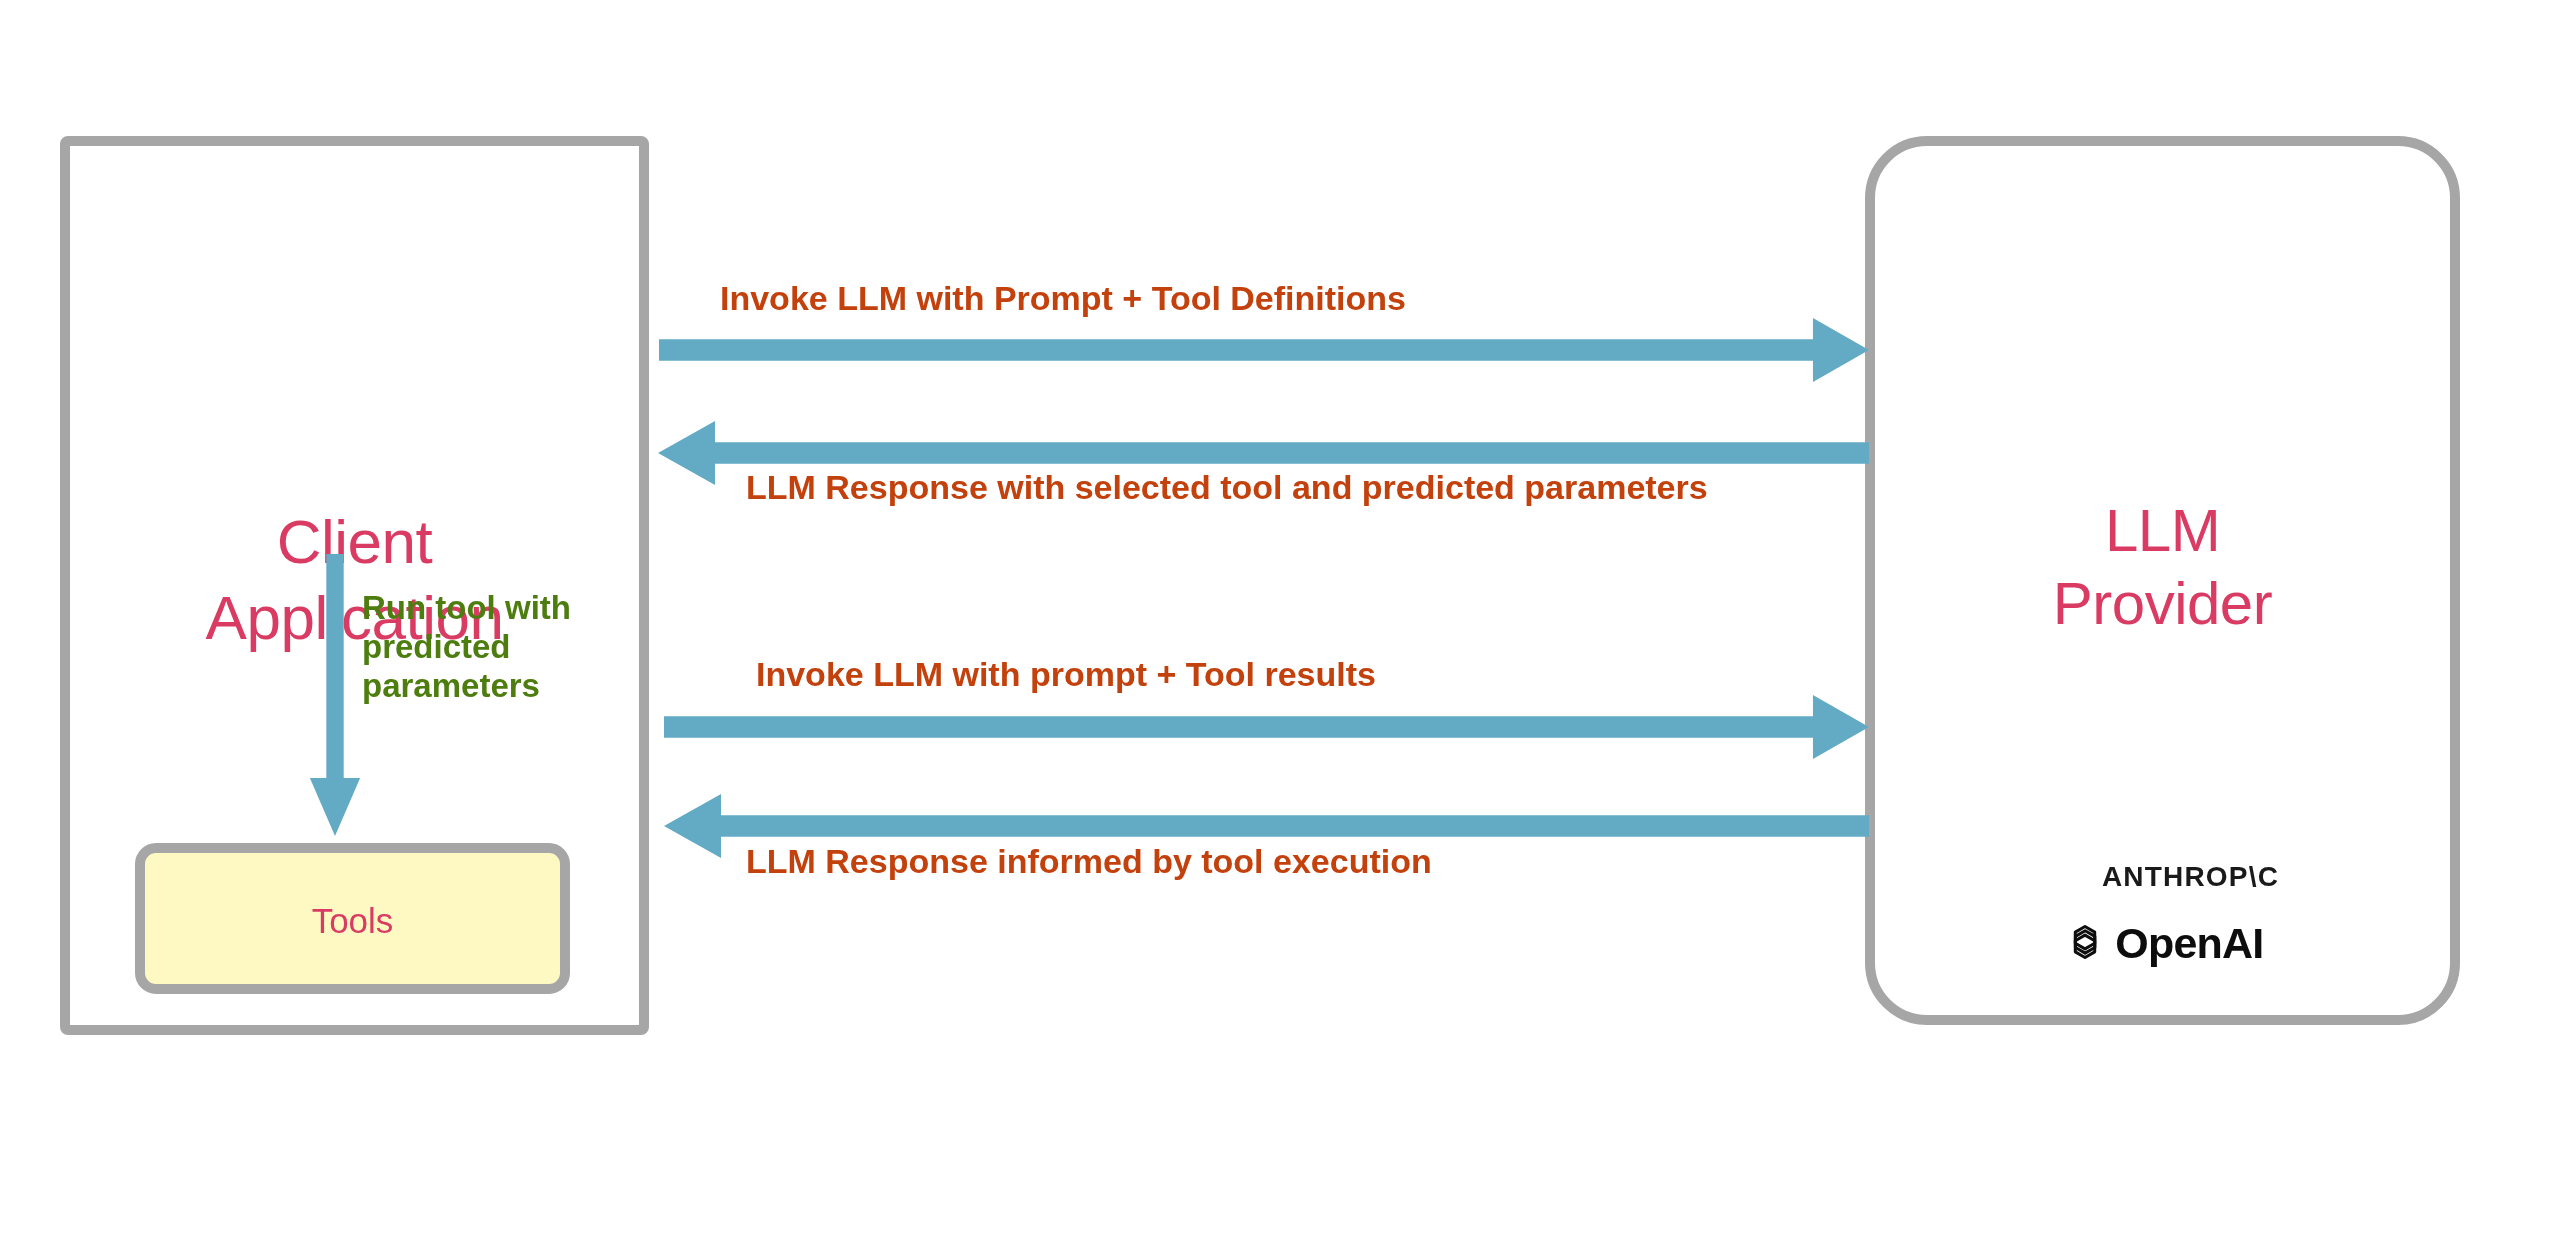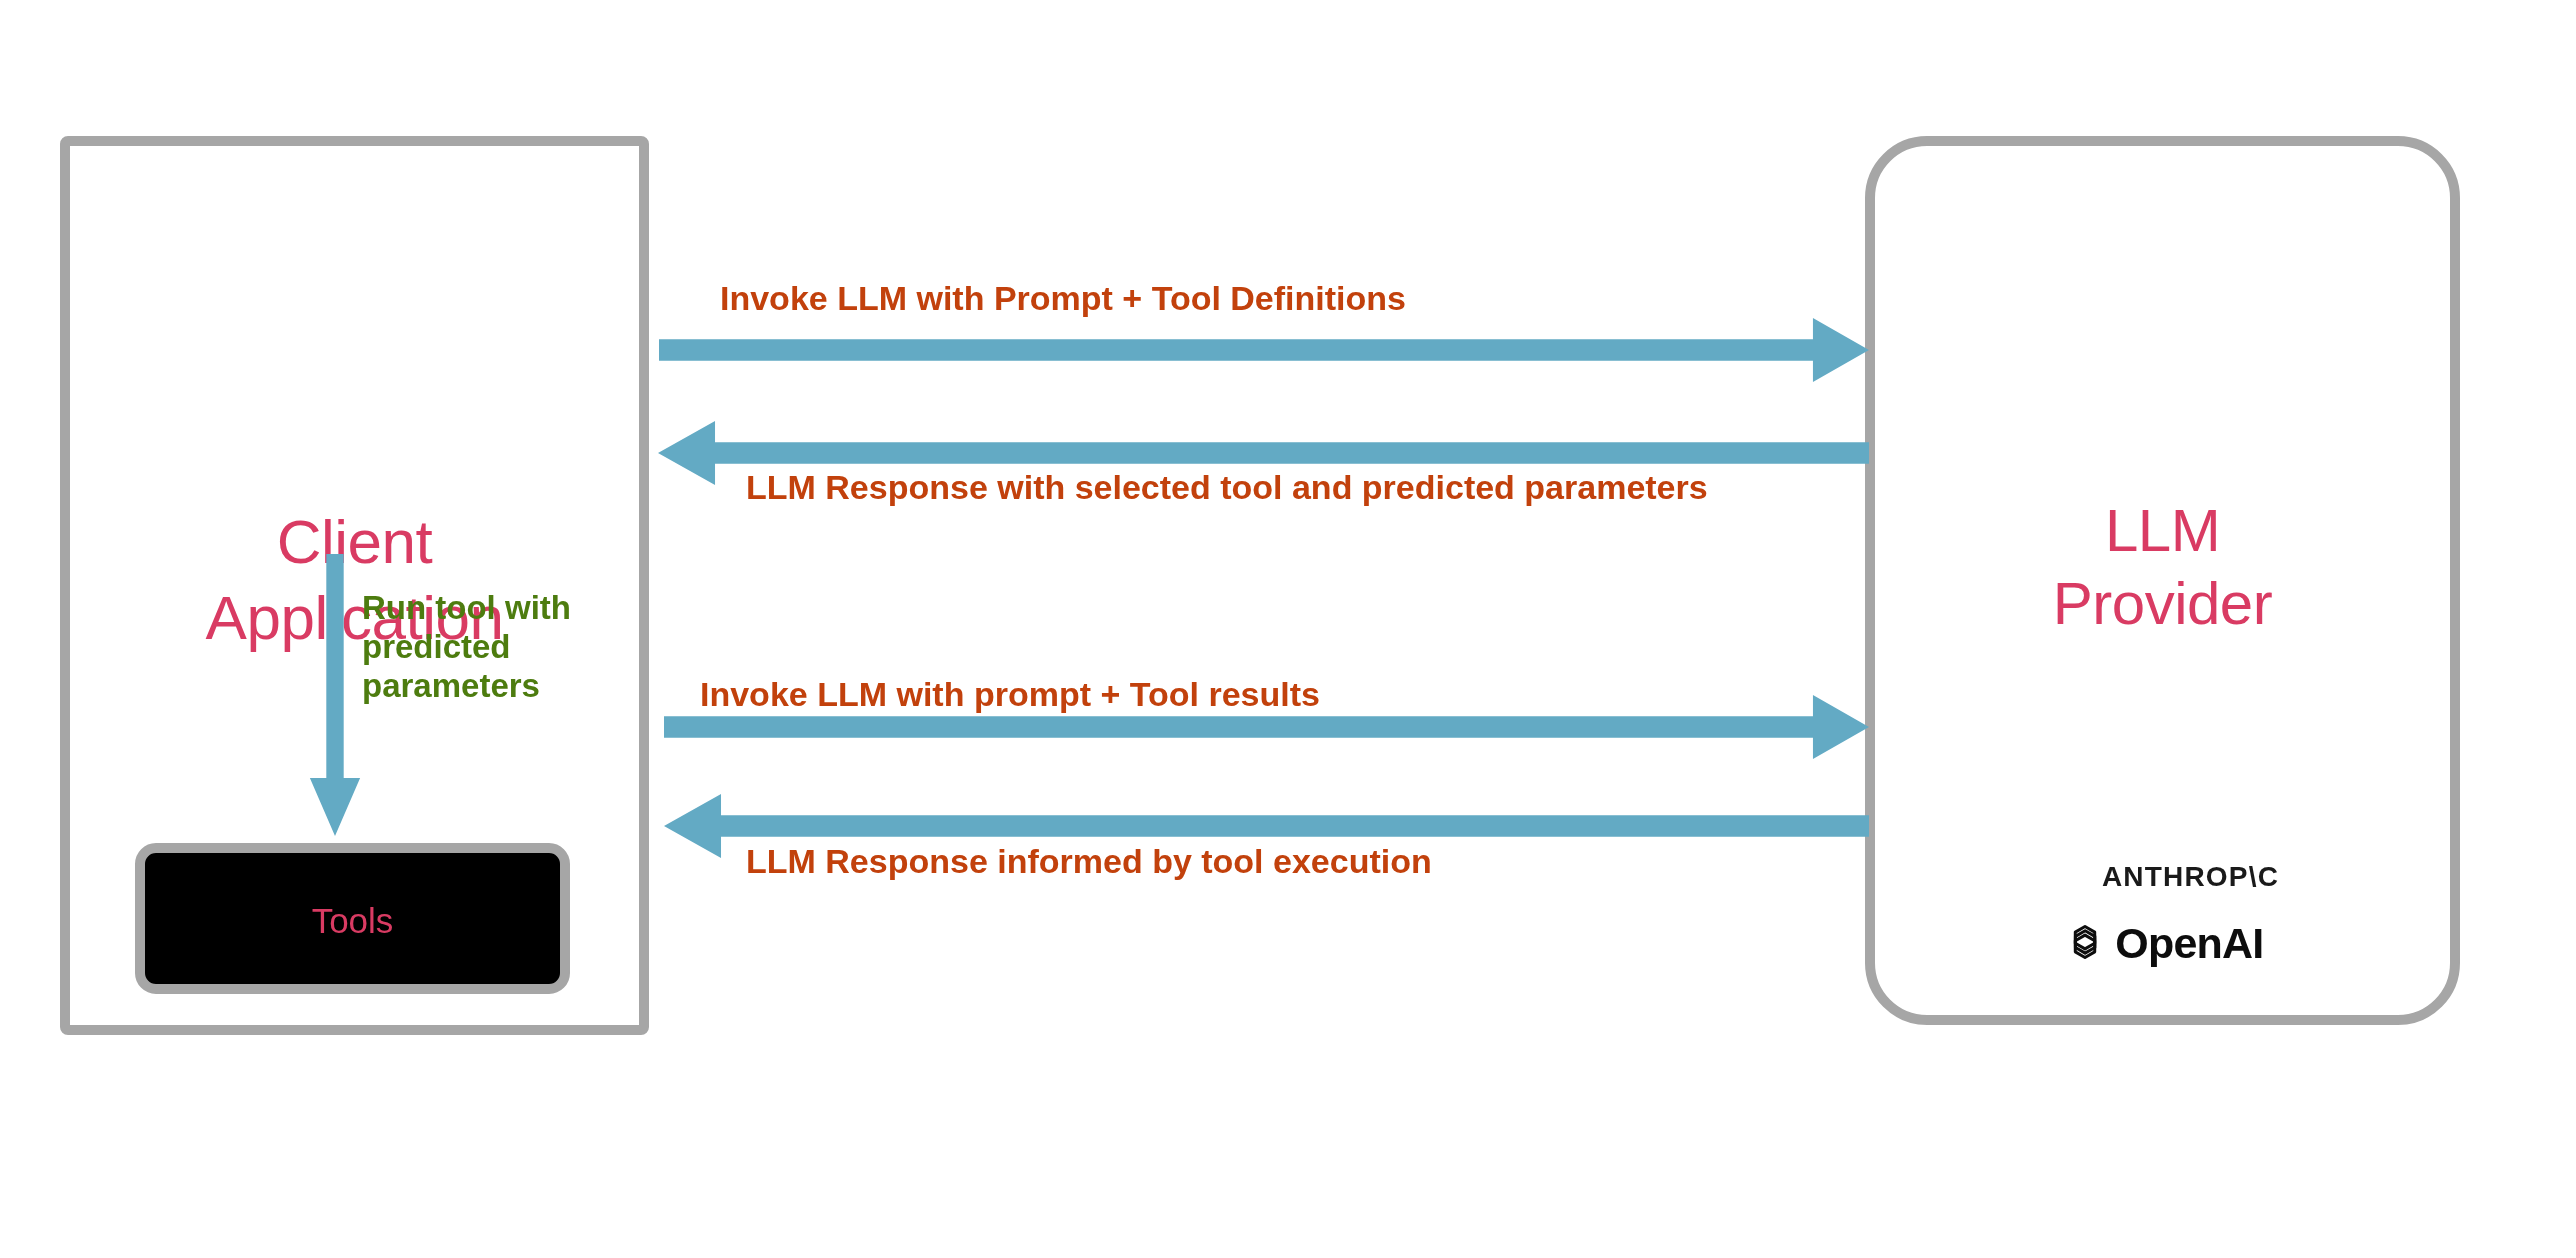--- a/index.html
+++ b/index.html
@@ -42,21 +42,21 @@
   }
   #tools-box {
     position: absolute;
     box-sizing: border-box;
     left: 135px;
     top: 843px;
     width: 435px;
     height: 151px;
     border: 10.6px solid #a6a6a6;
     border-radius: 21px;
-    background: #000000;
+    background: #fef9c3;
   }
 
   
   .box-title {
     position: absolute;
     width: 100%;
     text-align: center;
     color: #d93b63;
     font-weight: 400;
     line-height: 1.22;
@@ -128,21 +128,21 @@
   .arrow-label {
     position: absolute;
     color: #c2410c;
     font-size: 34px;
     font-weight: 700;
     white-space: nowrap;
     line-height: 1.0;
   }
   #label-1 { left: 720px; top: 281px; }
   #label-2 { left: 746px; top: 470px; }
-  #label-3 { left: 700px; top: 657px; margin-top: 20px; }
+  #label-3 { left: 756px; top: 657px; }
   #label-4 { left: 746px; top: 844px; }
   #label-run {
     position: absolute;
     left: 362px;
     top: 589px;
     width: 271px;
     color: #4d7c0f;
     font-size: 33px;
     font-weight: 700;
     line-height: 1.18;

